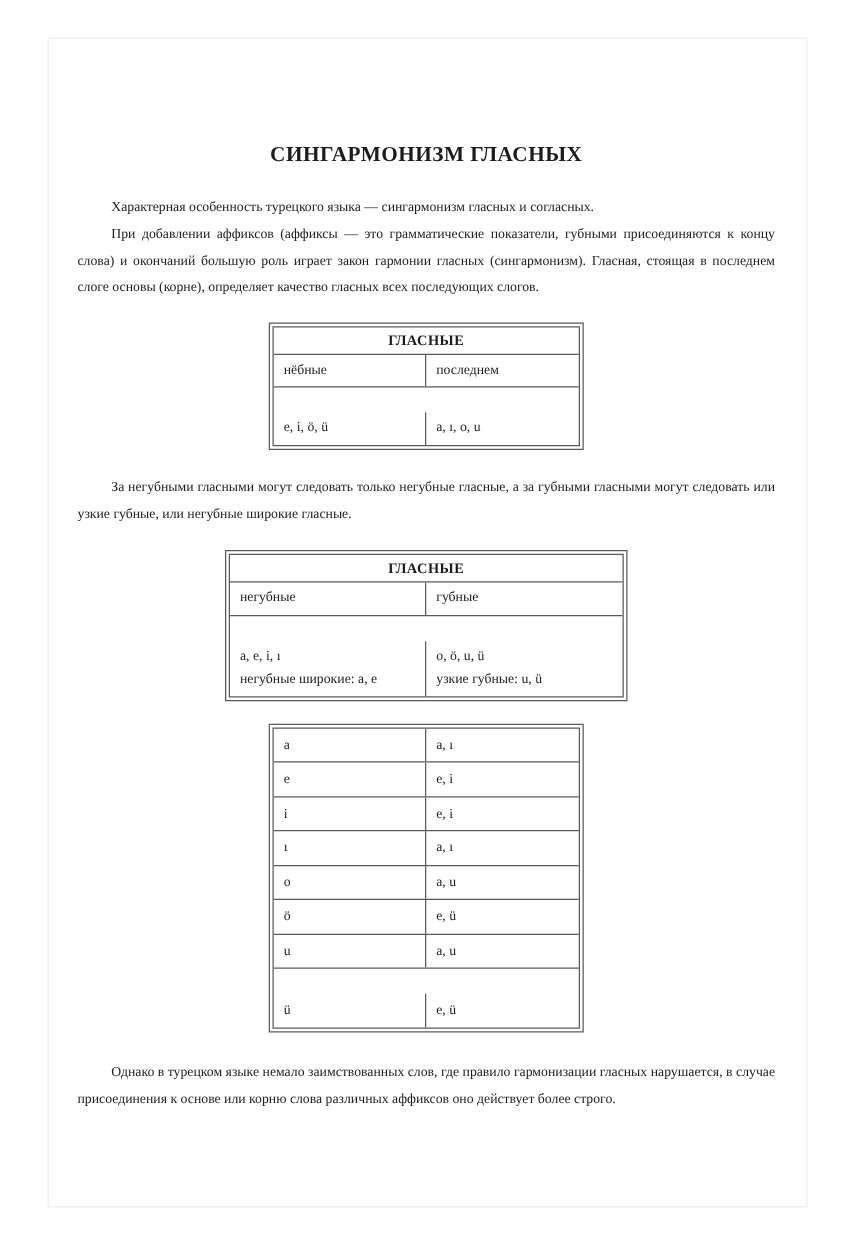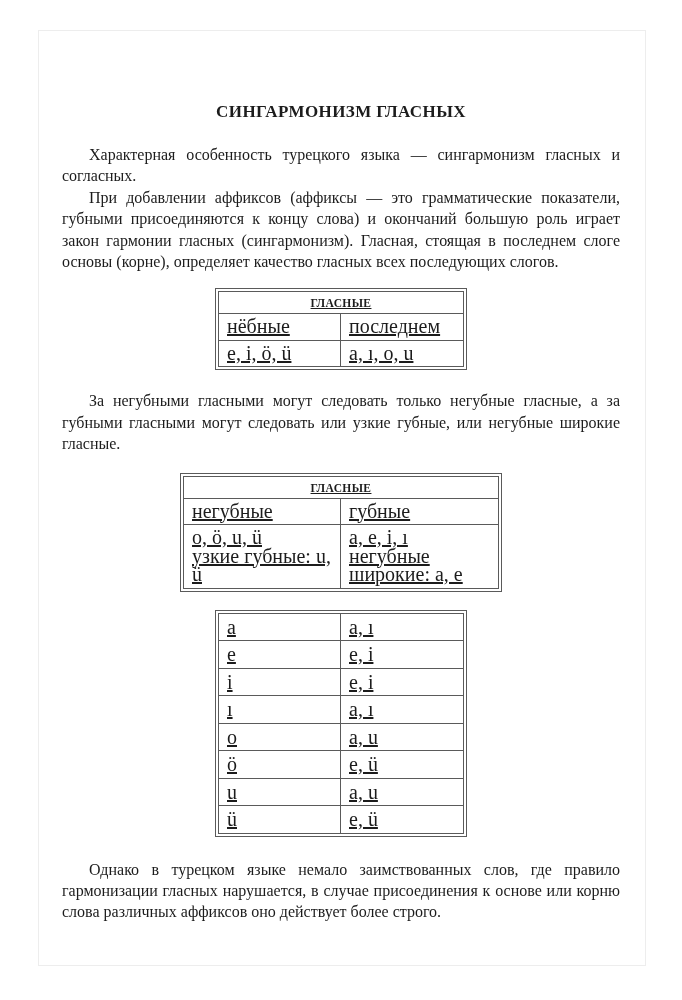--- a/index.html
+++ b/index.html
@@ -19,71 +19,70 @@
     position: absolute;
     top: 30px;
     left: 38px;
     right: 36px;
     bottom: 34px;
     border: 1px solid #ededed;
     pointer-events: none;
   }
   .content {
     position: absolute;
-    top: 0;
+    top: 12px;
     left: 0;
     right: 0;
     box-sizing: border-box;
     padding: 102px 62px 0 62px;
   }
   .title {
     font-size: 17px;
     font-weight: bold;
     text-align: center;
     letter-spacing: 0.4px;
     margin: 0 0 22px 0;
   }
   .para {
-    font-size: 16px;
+    font-size: 11px;
     line-height: 21.4px;
     text-align: justify;
     text-indent: 27px;
     margin: 0;
   }
   
   .tbl {
     border: 1px solid #5a5a5a;
     padding: 2px;
     box-sizing: border-box;
     background: #fff;
-    text-decoration: underline;
   }
   .tbl-inner {
     border: 1px solid #5a5a5a;
   }
   .tbl-narrow { width: 252px; margin: 16px auto 20px auto; }
   .tbl-wide   { width: 322px; margin: 18px auto 18px auto; }
   .tbl-pairs  { width: 252px; margin: 18px auto 22px auto; }
   .t-header {
     text-align: center;
     font-weight: bold;
     font-size: 11.5px;
     letter-spacing: 0.4px;
     padding: 5px 0 4px 0;
     border-bottom: 1px solid #5a5a5a;
   }
   .t-row {
     display: flex;
     border-bottom: 1px solid #5a5a5a;
   }
-  .t-row:last-child { border-bottom: none; }
+  .t-row:last-child { border-bottom: none; margin-top: 20px; }
   .t-cell {
     flex: 1 1 50%;
     box-sizing: border-box;
-    font-size: 20px;
+    font-size: 11px;
     line-height: 18.5px;
     padding: 3px 8px 4px 8px;
     border-right: 1px solid #5a5a5a;
   }
   .t-cell:last-child { border-right: none; }
   .pair-row .t-cell {
     padding-top: 4px;
     padding-bottom: 4px;
   }
 </style>
@@ -117,26 +116,26 @@
 
   <div class="tbl tbl-wide">
     <div class="tbl-inner">
       <div class="t-header">ГЛАСНЫЕ</div>
       <div class="t-row">
         <div class="t-cell">негубные</div>
         <div class="t-cell">губные</div>
       </div>
       <div class="t-row">
         <div class="t-cell">
+          <div>a, e, i, ı</div>
+          <div>негубные широкие: a, e</div>
+        </div>
+        <div class="t-cell">
           <div>o, ö, u, ü</div>
           <div>узкие губные: u, ü</div>
-        </div>
-        <div class="t-cell">
-          <div>a, e, i, ı</div>
-          <div>негубные широкие: a, e</div>
         </div>
       </div>
     </div>
   </div>
 
   <div class="tbl tbl-pairs">
     <div class="tbl-inner">
       <div class="t-row pair-row">
         <div class="t-cell">a</div>
         <div class="t-cell">a, ı</div>

